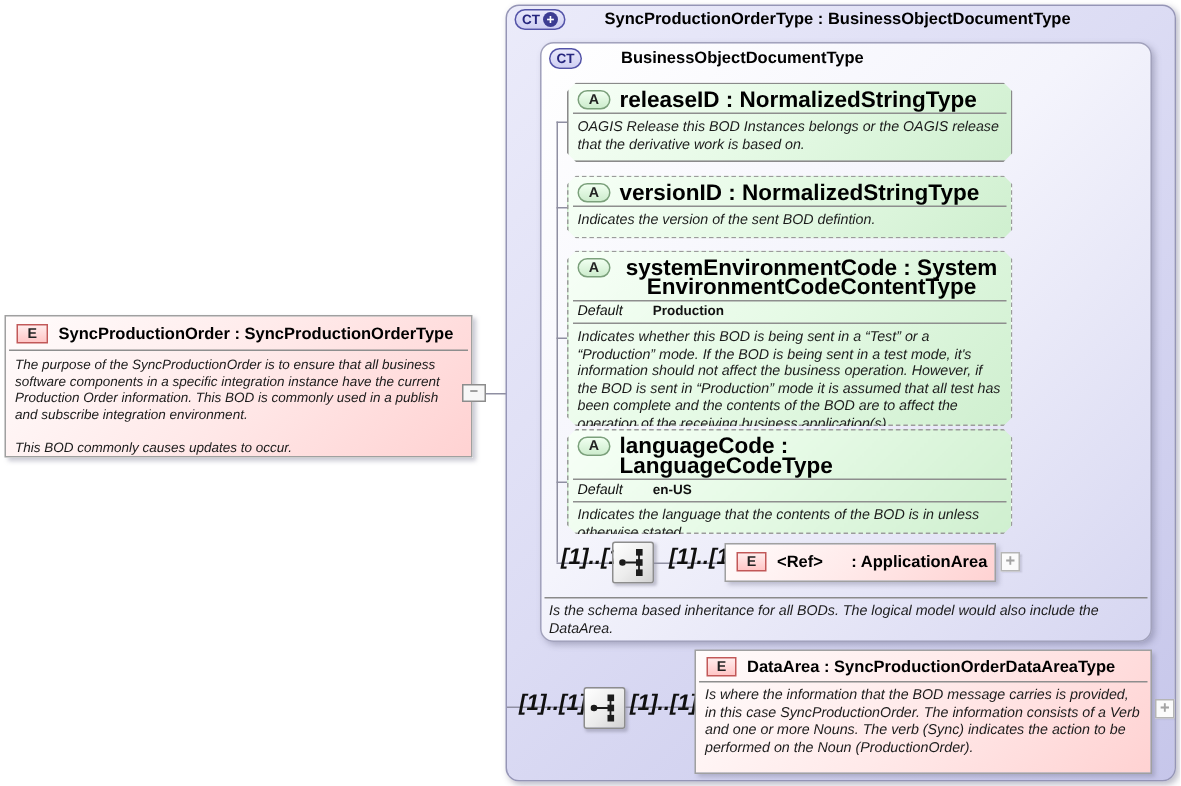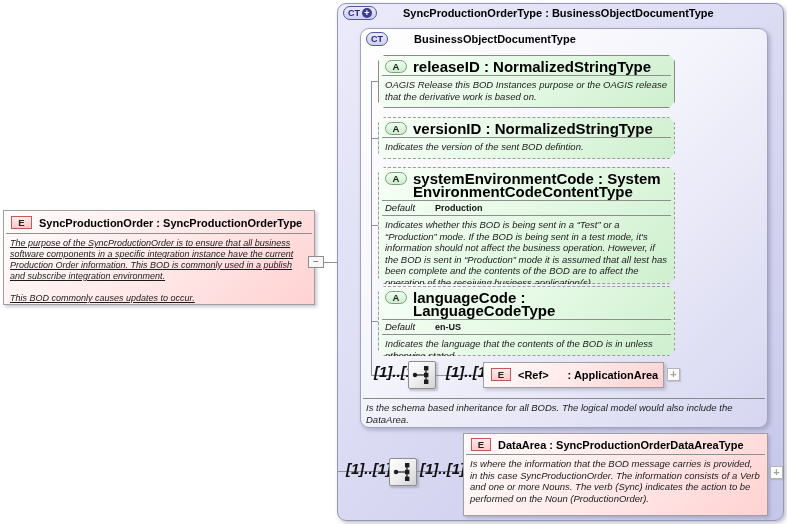--- a/index.html
+++ b/index.html
@@ -40,28 +40,28 @@
   
   .attr { position:absolute; width:297px;
           background:linear-gradient(135deg,#f7fff7 0%,#e6fae6 45%,#cfefcf 100%);
           border:1px solid #8a8a8a;
           clip-path:polygon(6px 0,calc(100% - 6px) 0,100% 6px,100% calc(100% - 6px),
                             calc(100% - 6px) 100%,6px 100%,0 calc(100% - 6px),0 6px);
           filter:drop-shadow(1.5px 1.5px 1px rgba(100,120,100,0.35)); }
   .attr.optional { border-style:dashed; border-color:#9b9b9b; }
   .attr .hdr { display:flex; align-items:flex-start; gap:6px; padding:4px 5px 2px 6px; }
   .attr .title { flex:1; font-weight:bold; font-size:15px; line-height:13px; color:#000; }
-  .attr .title.wrap-center { word-break:break-all; }
+  .attr .title.wrap-center { text-align:center; word-break:break-all; }
   .defrow { display:flex; align-items:baseline; gap:20px; padding:1px 6px 2px; }
   .deflabel { font-style:italic; font-size:9.5px; color:#111; }
   .defval { font-weight:bold; font-size:9px; color:#111;text-align:center; }
 
   .sep { border-top:1px solid #8e8e8e; margin:0 3px; }
   .ann { font-style:italic; font-size:9.5px; line-height:11.5px; color:#1b1b1b; padding:3px 6px 4px; }
-  .ann p { margin:0 0 11px;text-decoration:underline; }
+  .ann p { margin:0 0 11px; }
   .ann p:last-child { margin:0; }
 
   
   .card { position:absolute; font-style:italic; font-weight:bold; font-size:15px; color:#101010; white-space:nowrap; }
 
   
   .seqicon { position:absolute; width:28px; height:28px; border:1px solid #8d8d8d; border-radius:2px;
              background:linear-gradient(135deg,#ffffff,#ececec 55%,#d2d2d2);
              box-shadow:1.5px 1.5px 2px rgba(120,120,140,0.4); display:flex; align-items:center; justify-content:center; }
 
@@ -114,21 +114,21 @@
   <div class="hline" style="left:371px; top:138px; width:7px;"></div>
   <div class="hline" style="left:371px; top:225px; width:7px;"></div>
   <div class="hline" style="left:371px; top:321px; width:7px;"></div>
 
   <div class="attr" style="left:378px; top:55px; height:53px;">
     <div class="hdr">
       <span class="badge-a">A</span>
       <span class="title">releaseID : NormalizedStringType</span>
     </div>
     <div class="sep"></div>
-    <div class="ann">OAGIS Release this BOD Instances purpose or the OAGIS release that the derivative work is based on.</div>
+    <div class="ann">OAGIS Release this BOD Instances belongs or the OAGIS release that the derivative work is based on.</div>
   </div>
 
   <div class="attr optional" style="left:378px; top:117px; height:42px;">
     <div class="hdr">
       <span class="badge-a">A</span>
       <span class="title">versionID : NormalizedStringType</span>
     </div>
     <div class="sep"></div>
     <div class="ann">Indicates the version of the sent BOD defintion.</div>
   </div>

